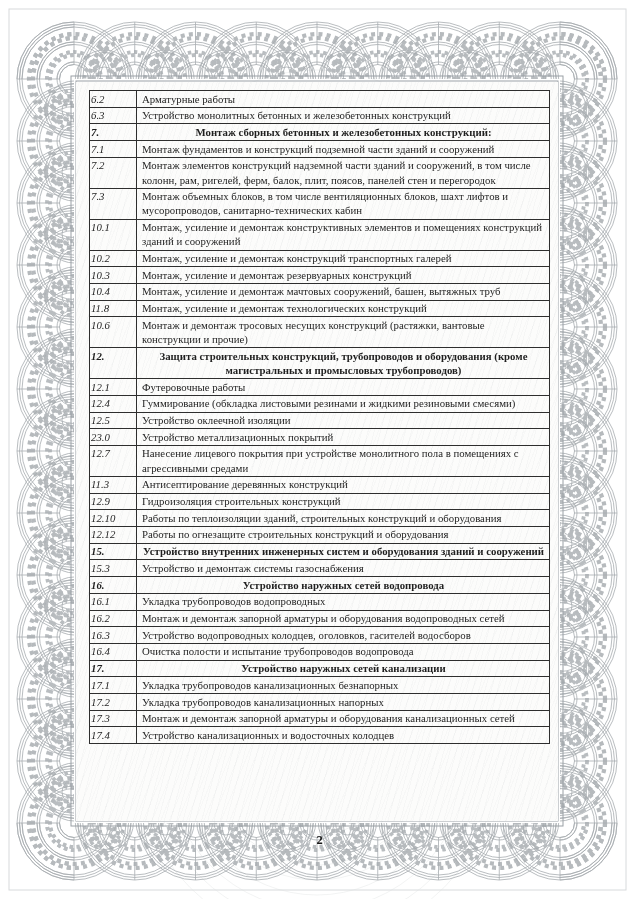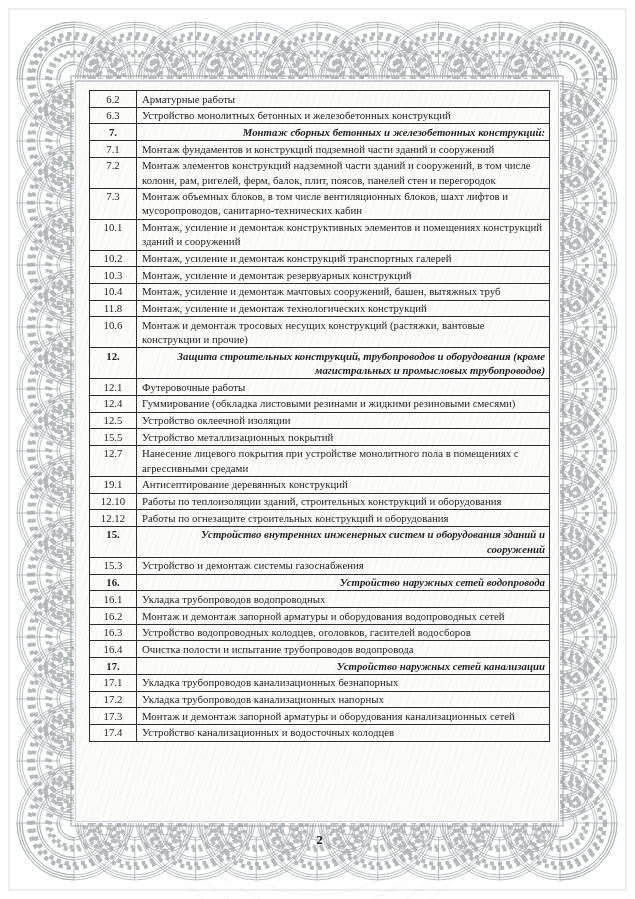--- a/index.html
+++ b/index.html
@@ -30,23 +30,23 @@
     position:absolute;left:89px;top:90px;width:461px;
     border-collapse:collapse;table-layout:fixed;
     background:transparent;
   }
   table.works td{
     border:1px solid #2e2e2e;
     font-size:10.8px;line-height:14.2px;color:#1f1f1f;
     vertical-align:top;padding:0.5px 4px 1px 5px;
     font-family:"Liberation Serif","DejaVu Serif",serif;
   }
-  table.works td.num{width:44px;text-align:center;padding:0.5px 1px 1px 1px;}
+  table.works td.num{width:44px;text-align:left;padding:0.5px 1px 1px 1px;font-style:italic;}
   tr.section td{font-weight:bold;}
-  tr.section td.desc{text-align:right;font-style:italic;}
+  tr.section td.desc{text-align:center;}
   .page-number{
     position:absolute;left:89px;top:833px;width:461px;text-align:center;
     font-size:12.5px;font-weight:bold;color:#161616;
   }
 </style>
 </head>
 <body>
 
 <div class="page">
 
@@ -872,30 +872,34 @@
         </tr>
         <tr class="item">
           <td class="num">12.4</td>
           <td class="desc">Гуммирование (обкладка листовыми резинами и жидкими резиновыми смесями)</td>
         </tr>
         <tr class="item">
           <td class="num">12.5</td>
           <td class="desc">Устройство оклеечной изоляции</td>
         </tr>
         <tr class="item">
-          <td class="num">15.5</td>
+          <td class="num">23.0</td>
           <td class="desc">Устройство металлизационных покрытий</td>
         </tr>
         <tr class="item">
           <td class="num">12.7</td>
           <td class="desc">Нанесение лицевого покрытия при устройстве монолитного пола в помещениях с агрессивными средами</td>
         </tr>
         <tr class="item">
-          <td class="num">19.1</td>
+          <td class="num">11.3</td>
           <td class="desc">Антисептирование деревянных конструкций</td>
+        </tr>
+        <tr class="item">
+          <td class="num">12.9</td>
+          <td class="desc">Гидроизоляция строительных конструкций</td>
         </tr>
         <tr class="item">
           <td class="num">12.10</td>
           <td class="desc">Работы по теплоизоляции зданий, строительных конструкций и оборудования</td>
         </tr>
         <tr class="item">
           <td class="num">12.12</td>
           <td class="desc">Работы по огнезащите строительных конструкций и оборудования</td>
         </tr>
         <tr class="section">

